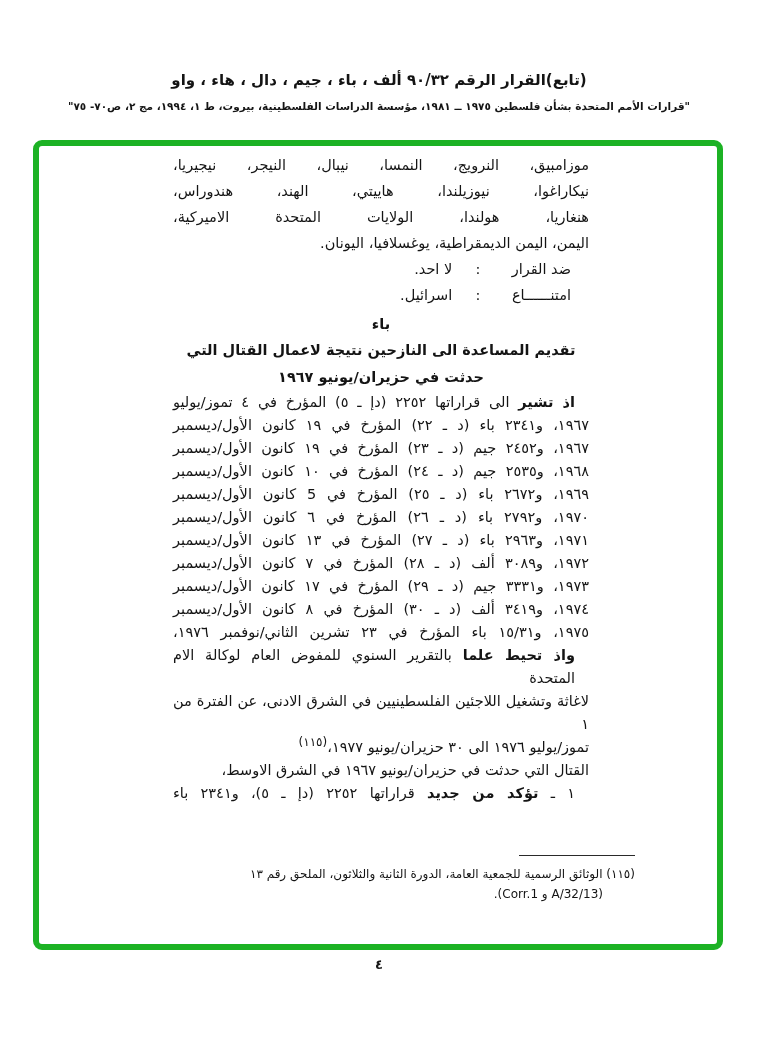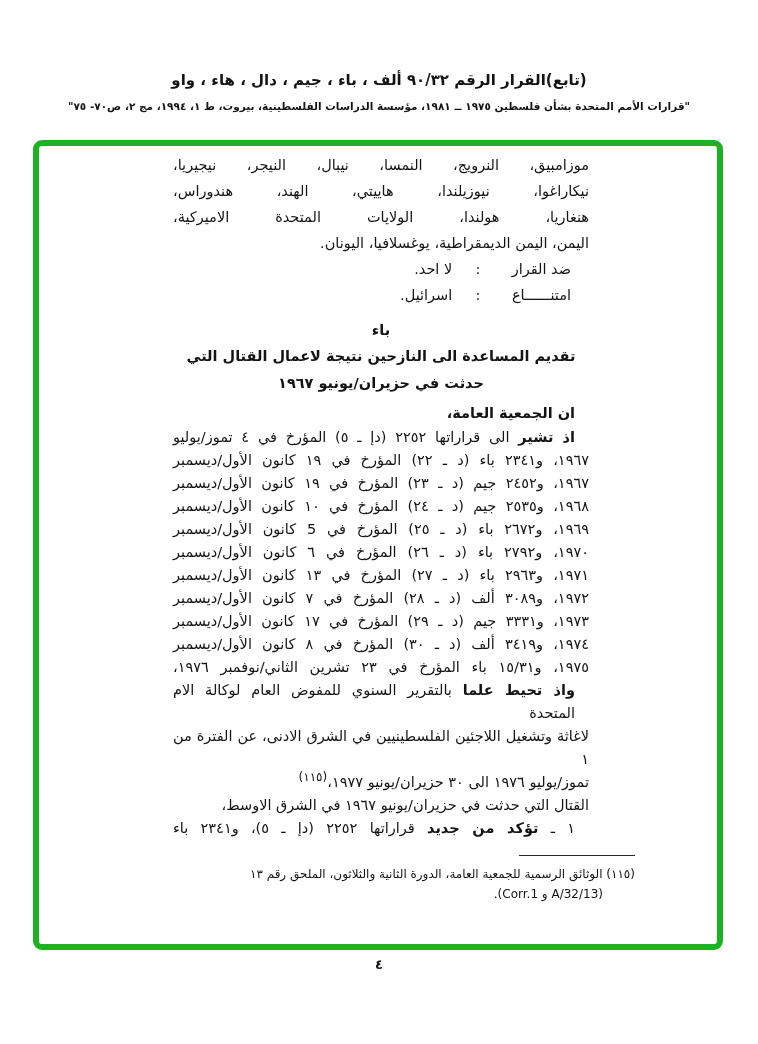--- a/index.html
+++ b/index.html
@@ -17,21 +17,21 @@
        font-size:14.5px;line-height:26px;text-align:right;}
   .line{white-space:nowrap;}
   .just{white-space:normal;text-align:justify;text-align-last:justify;}
   .tight{line-height:23px;}
   .indent{padding-right:14px;}
   .center{text-align:center;text-align-last:center;}
   .bold{font-weight:bold;}
   .vote{padding-right:18px;line-height:26px;}
   .vote .lbl{display:inline-block;min-width:86px;}
   .gap{display:inline-block;width:14px;}
-  .sec-letter{margin-top:9px;}
+  .sec-letter{margin-top:3px;}
   .sec-title{line-height:27px;}
   .assembly{margin-top:3px;}
   sup{font-size:12px;line-height:0;}
   .footnote{position:absolute;top:855px;right:123px;width:456px;
             font-size:12px;line-height:20px;text-align:right;}
   .fnsep{width:116px;height:1px;background:#2a2a2a;margin-bottom:8px;}
   .fn2{padding-right:32px;}
   .pgnum{position:absolute;top:957px;left:0;right:0;text-align:center;
          font-size:13px;font-weight:bold;}
 </style>
@@ -64,21 +64,20 @@
       <span class="lbl">امتنــــــاع</span>
       <span>:</span>
       <span class="gap"></span>
       <span>اسرائيل.</span>
     </div>
 
     <div class="line center bold sec-letter">باء</div>
     <div class="line center bold sec-title">تقديم المساعدة الى النازحين نتيجة لاعمال القتال التي</div>
     <div class="line center bold sec-title">حدثت في حزيران/يونيو ١٩٦٧</div>
 
-    <div class="line bold indent assembly">ان الجمعية العامة،</div>
 
     <div>
       <div class="line just tight indent">
         <span class="bold">اذ تشير</span><span> الى قراراتها ٢٢٥٢ (دإ ـ ٥) المؤرخ في ٤ تموز/يوليو</span>
       </div>
       <div class="line just tight">١٩٦٧، و٢٣٤١ باء (د ـ ٢٢) المؤرخ في ١٩ كانون الأول/ديسمبر</div>
       <div class="line just tight">١٩٦٧، و٢٤٥٢ جيم (د ـ ٢٣) المؤرخ في ١٩ كانون الأول/ديسمبر</div>
       <div class="line just tight">١٩٦٨، و٢٥٣٥ جيم (د ـ ٢٤) المؤرخ في ١٠ كانون الأول/ديسمبر</div>
       <div class="line just tight">١٩٦٩، و٢٦٧٢ باء (د ـ ٢٥) المؤرخ في 5 كانون الأول/ديسمبر</div>
       <div class="line just tight">١٩٧٠، و٢٧٩٢ باء (د ـ ٢٦) المؤرخ في ٦ كانون الأول/ديسمبر</div>

